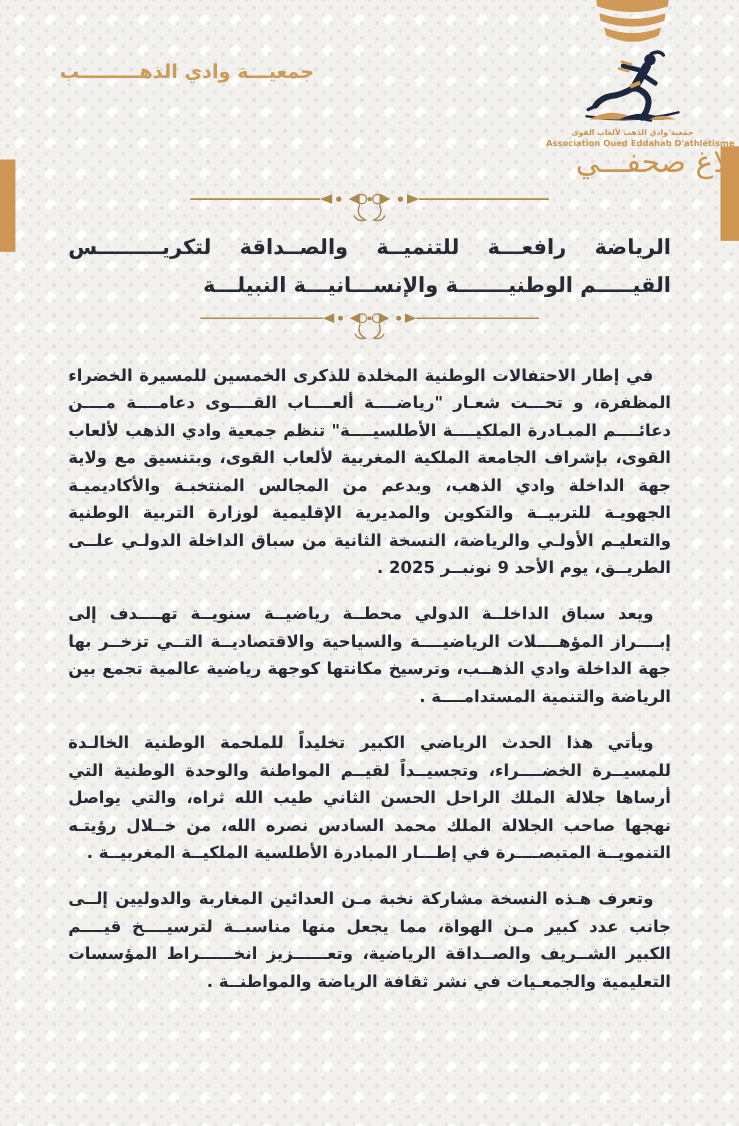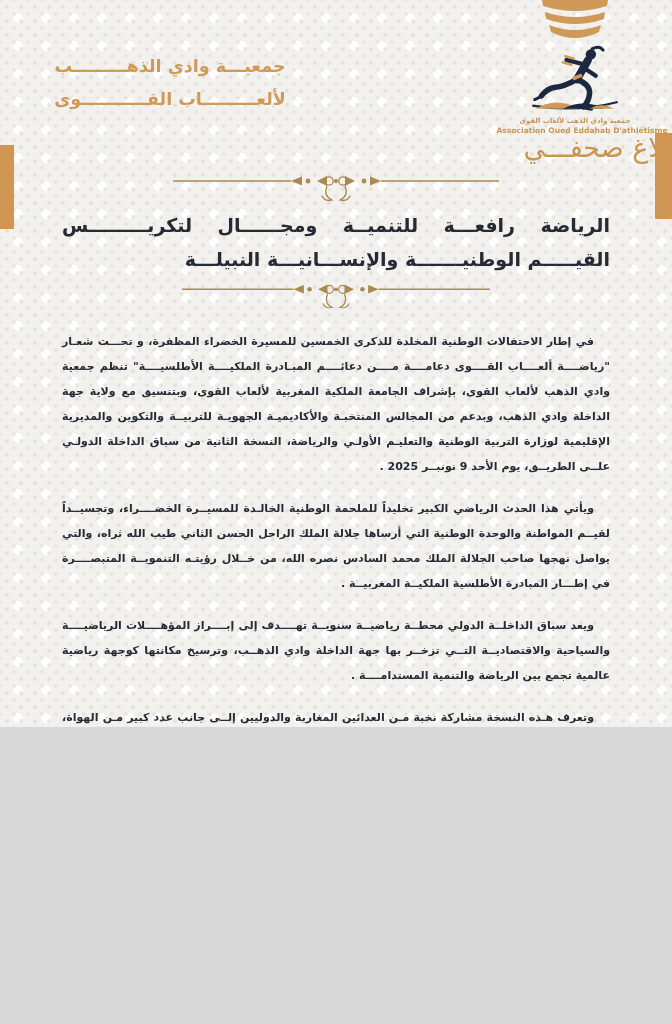--- a/index.html
+++ b/index.html
@@ -1,19 +1,19 @@
 <!DOCTYPE html>
 <html lang="ar"><head>
 <meta charset="utf-8">
 <style>
   * { margin:0; padding:0; box-sizing:border-box; }
   html,body { background:#d8d8d8; }
   .page {
     position:relative;
-    width:672px; height:727px;
+    width:672px; height:1024px;
     margin:0 auto;
     overflow:hidden;
     background-color:#f2f1ee;
     background-image:
       radial-gradient(circle, rgba(190,185,178,.28) 1.6px, rgba(0,0,0,0) 2.2px),
       radial-gradient(circle, rgba(190,185,178,.20) 1.6px, rgba(0,0,0,0) 2.2px),
       radial-gradient(circle, rgba(255,255,255,.9) 4.5px, rgba(0,0,0,0) 5px);
     background-size:14px 14px, 14px 14px, 28px 28px;
     background-position:0 0, 7px 7px, 4px 4px;
     font-family:"DejaVu Sans", sans-serif;
@@ -57,40 +57,39 @@
     font-weight:bold; font-size:19px; line-height:34px;
     text-align:justify; text-align-last:right;
     margin-top:3px;
   }
   .subtitle {
     font-weight:bold; font-size:16.5px; line-height:30px;
     text-align:justify; text-align-last:right;
     margin-top:13px;
   }
   .body-copy p {
-    font-weight:bold; font-size:11px; line-height:25px;
+    font-weight:bold; font-size:15px; line-height:25px;
     text-align:justify; text-align-last:right;
     text-indent:16px;
     margin-top:17px;
     color:#262a34;
   }
   .body-copy { margin-top:5px; }
 </style>
 </head>
 <body>
 
 <div class="page">
 
   <div class="side-bar left"></div>
   <div class="side-bar right"></div>
 
   <div class="header">
     <div class="org-name">
       <div>جمعيـــة وادي الذهـــــــــب</div>
-      <div>لألعـــــــــاب القـــــــــــوى</div>
     </div>
 
     <div class="logo">
       <span>
         <svg width="74" height="44" viewBox="0 0 74 44">
           <g fill="#cf9a58">
             <path d="M4 0 H70 L69 6 Q37 16 5 6 Z"></path>
             <path d="M7 12 Q37 22 67 12 L66 19 Q37 29 8 19 Z"></path>
             <path d="M11 25 Q37 35 63 25 L61 32 Q37 44 13 32 Z"></path>
           </g>
@@ -152,21 +151,21 @@
       <g stroke="#ab8a50" fill="none" stroke-width="1.3">
         <circle cx="158" cy="12" r="4.2"></circle>
         <circle cx="172" cy="12" r="4.2"></circle>
         <path d="M156 17 Q152 27 161 31 Q154 33 151 27"></path>
         <path d="M174 17 Q178 27 169 31 Q176 33 179 27"></path>
       </g>
     </svg>
   </span>
 
   <div class="content">
-    <div class="headline">الرياضة رافعـــة للتنميــة ومجــــــال لتكريـــــــــس القيـــــم الوطنيـــــــة والإنســـانيـــة النبيلـــة</div>
+    <div class="headline">الرياضة رافعـــة للتنميــة والصــداقة لتكريـــــــــس القيـــــم الوطنيـــــــة والإنســـانيـــة النبيلـــة</div>
 
 
     <span>
       <svg class="divider" width="330" height="34" viewBox="0 0 330 36" style="margin-top:2px;">
         <g stroke="#ab8a50" fill="none" stroke-width="1.6">
           <line x1="2" y1="12" x2="120" y2="12"></line>
           <line x1="210" y1="12" x2="328" y2="12"></line>
         </g>
         <g fill="#ab8a50">
           <polygon points="120,12 131,7.5 131,16.5"></polygon>
@@ -181,20 +180,20 @@
           <circle cx="158" cy="12" r="4.2"></circle>
           <circle cx="172" cy="12" r="4.2"></circle>
           <path d="M156 17 Q152 27 161 31 Q154 33 151 27"></path>
           <path d="M174 17 Q178 27 169 31 Q176 33 179 27"></path>
         </g>
       </svg>
     </span>
 
     <div class="body-copy">
       <p>في إطار الاحتفالات الوطنية المخلدة للذكرى الخمسين للمسيرة الخضراء المظفرة، و تحـــت شعـار "رياضــــة ألعــــاب القــــوى دعامــــة مــــن دعائــــم المبـادرة الملكيــــة الأطلسيــــة" تنظم جمعية وادي الذهب لألعاب القوى، بإشراف الجامعة الملكية المغربية لألعاب القوى، وبتنسيق مع ولاية جهة الداخلة وادي الذهب، وبدعم من المجالس المنتخبـة والأكاديميـة الجهويـة للتربيــة والتكوين والمديرية الإقليمية لوزارة التربية الوطنية والتعليـم الأولـي والرياضة، النسخة الثانية من سباق الداخلة الدولـي علــى الطريــق، يوم الأحد 9 نونبــر 2025 .</p>
+      <p>ويعد سباق الداخلــة الدولي محطــة رياضيــة سنويــة تهــــدف إلى إبــــراز المؤهــــلات الرياضيــــة والسياحية والاقتصاديــة التــي تزخــر بها جهة الداخلة وادي الذهــب، وترسيخ مكانتها كوجهة رياضية عالمية تجمع بين الرياضة والتنمية المستدامــــة .</p>
       <p>ويأتي هذا الحدث الرياضي الكبير تخليداً للملحمة الوطنية الخالـدة للمسيــرة الخضــــراء، وتجسيــداً لقيــم المواطنة والوحدة الوطنية التي أرساها جلالة الملك الراحل الحسن الثاني طيب الله ثراه، والتي يواصل نهجها صاحب الجلالة الملك محمد السادس نصره الله، من خــلال رؤيتـه التنمويــة المتبصــــرة في إطـــار المبادرة الأطلسية الملكيــة المغربيــة .</p>
-      <p>ويعد سباق الداخلــة الدولي محطــة رياضيــة سنويــة تهــــدف إلى إبــــراز المؤهــــلات الرياضيــــة والسياحية والاقتصاديــة التــي تزخــر بها جهة الداخلة وادي الذهــب، وترسيخ مكانتها كوجهة رياضية عالمية تجمع بين الرياضة والتنمية المستدامــــة .</p>
       <p>وتعرف هـذه النسخة مشاركة نخبة مـن العدائين المغاربة والدوليين إلــى جانب عدد كبير مـن الهواة، مما يجعل منها مناسبــة لترسيــــخ قيــــم الكبير الشــريف والصــداقة الرياضية، وتعــــــزيز انخــــــراط المؤسسات التعليمية والجمعـيات في نشر ثقافة الرياضة والمواطنــة .</p>
 
     </div>
   </div>
 
 </div>
 
 </body></html>

